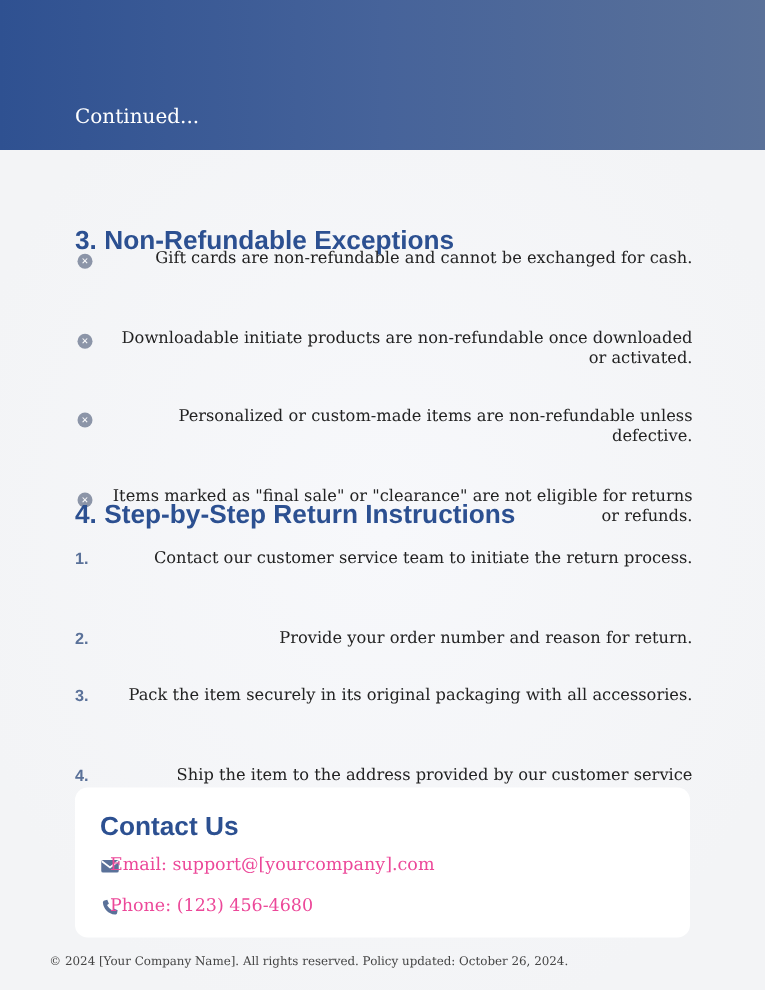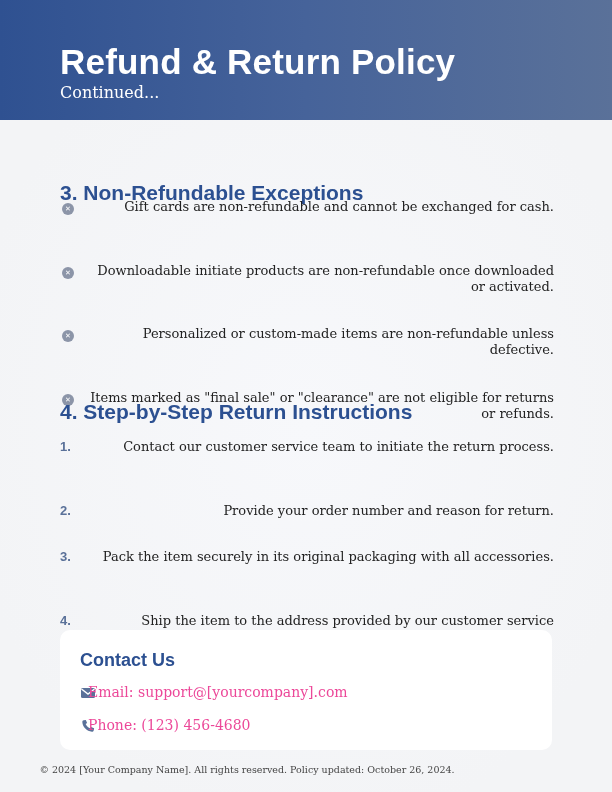--- a/index.html
+++ b/index.html
@@ -48,38 +48,37 @@
       position: absolute; left: 24px; top: 0; width: 470px;
       font-size: 13px; line-height: 16px; color: #222; text-align: right;
     }
     .contact-card {
       position: absolute; left: 60px; top: 630px; width: 492px; height: 120px;
       background: #fff; border-radius: 10px;
     }
     .contact-title {
       position: absolute; left: 20px; top: 20px;
       font-family: "Liberation Sans", sans-serif; font-weight: bold;
-      font-size: 18px; color: #2c5091; white-space: nowrap;
+      font-size: 21px; color: #2c5091; white-space: nowrap;
     }
     .contact-row { position: absolute; left: 20px; }
     .contact-row .icon { position: absolute; left: 0; top: 3px; width: 16px; height: 14px; }
     .contact-row .ctext {
       position: absolute; left: 8px; top: 0; white-space: nowrap;
       font-size: 14px; line-height: 18px; color: #ec4899;
     }
     .footer {
       position: absolute; left: 0; top: 764px; width: 494px; text-align: center;
       font-size: 9.5px; color: #444;
     }
   </style>
 </head>
 <body>
 
 <div class="header">
-  <div class="title">Refund &amp; Return Policy</div>
   <div class="subtitle">Continued...</div>
 </div>
 
 <div class="page-bg"></div>
 
 <div class="section-title" style="top:160px;margin-top:21px;">3. Non-Refundable Exceptions</div>
 
 <div class="item" style="top:199px;">
   <span class="bullet">✕</span>
   <span class="text">Gift cards are non-refundable and cannot be exchanged for cash.</span>

